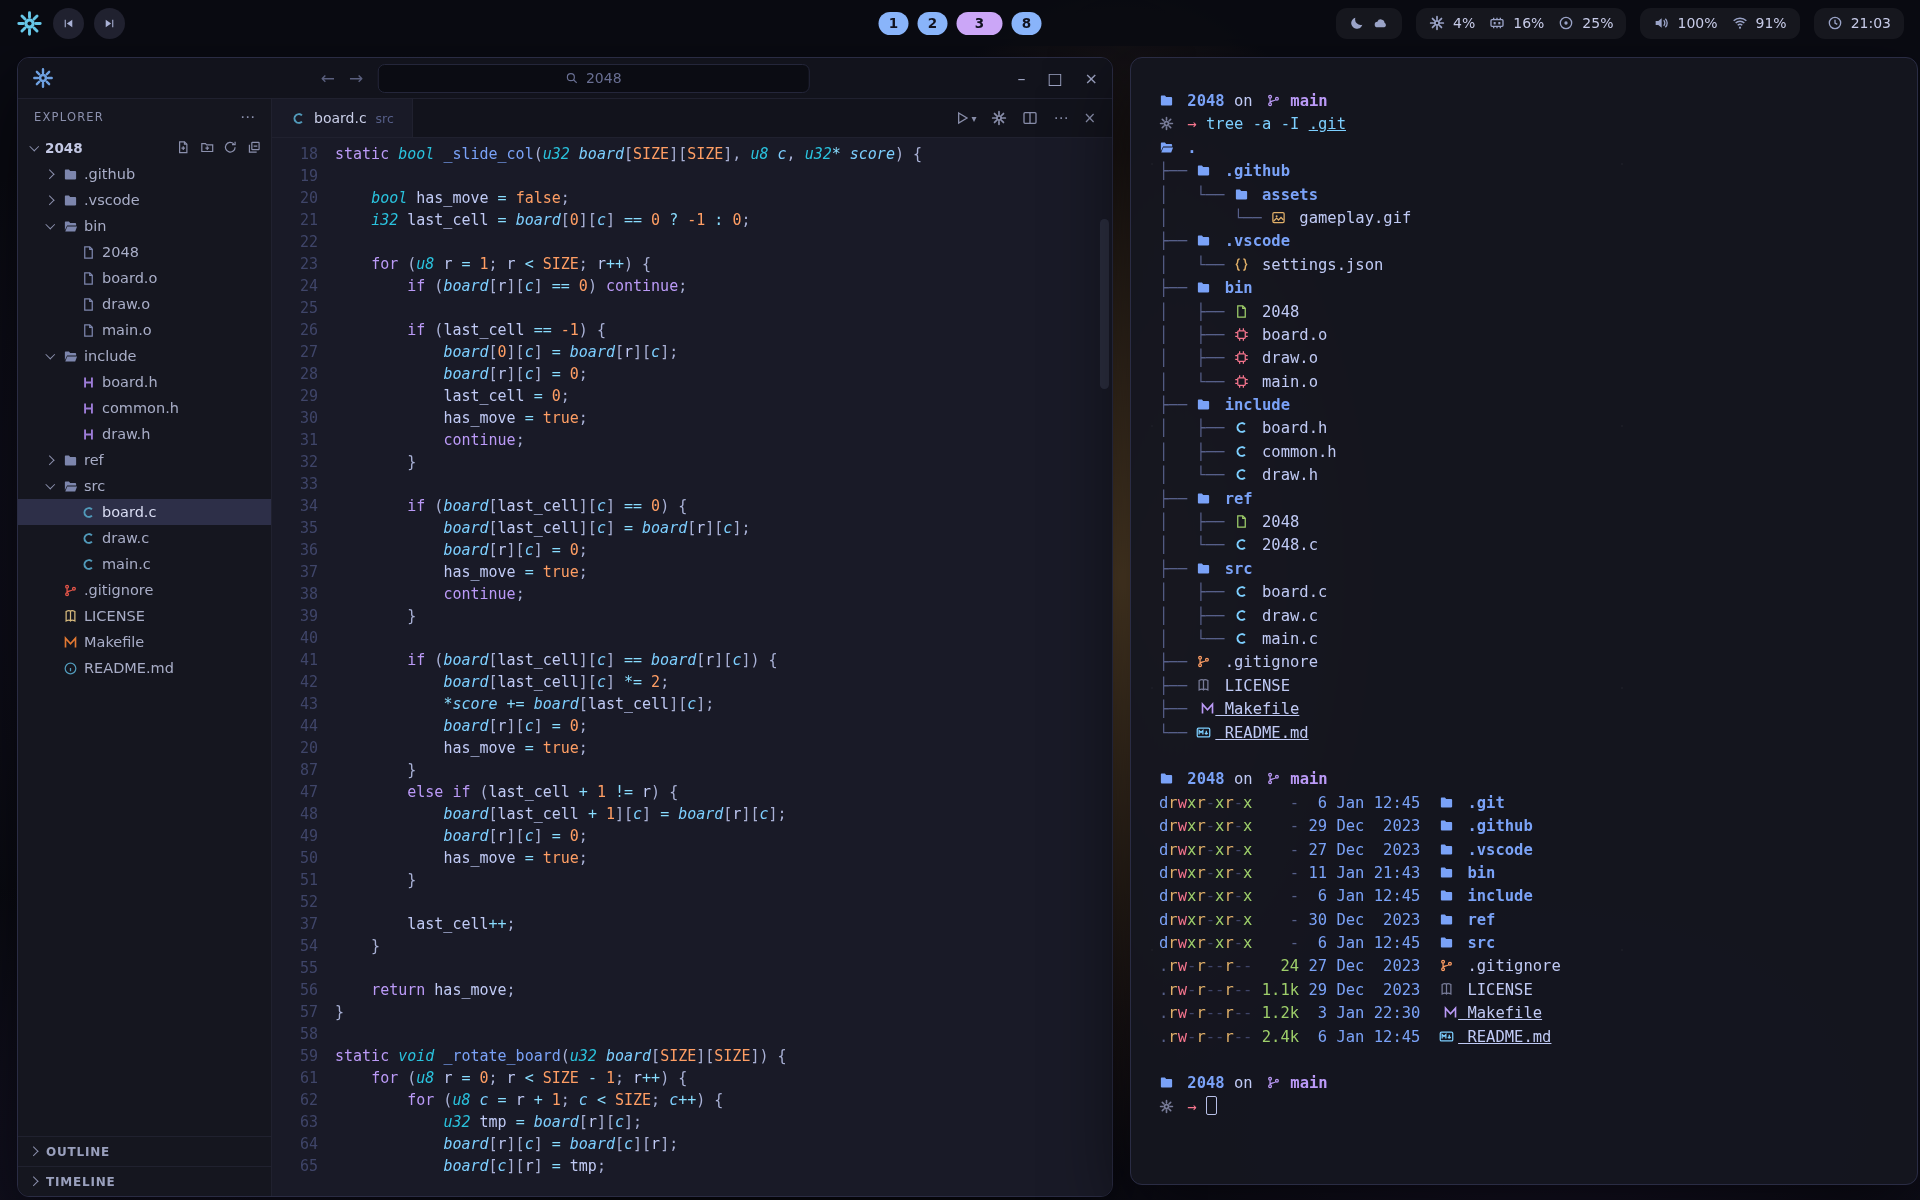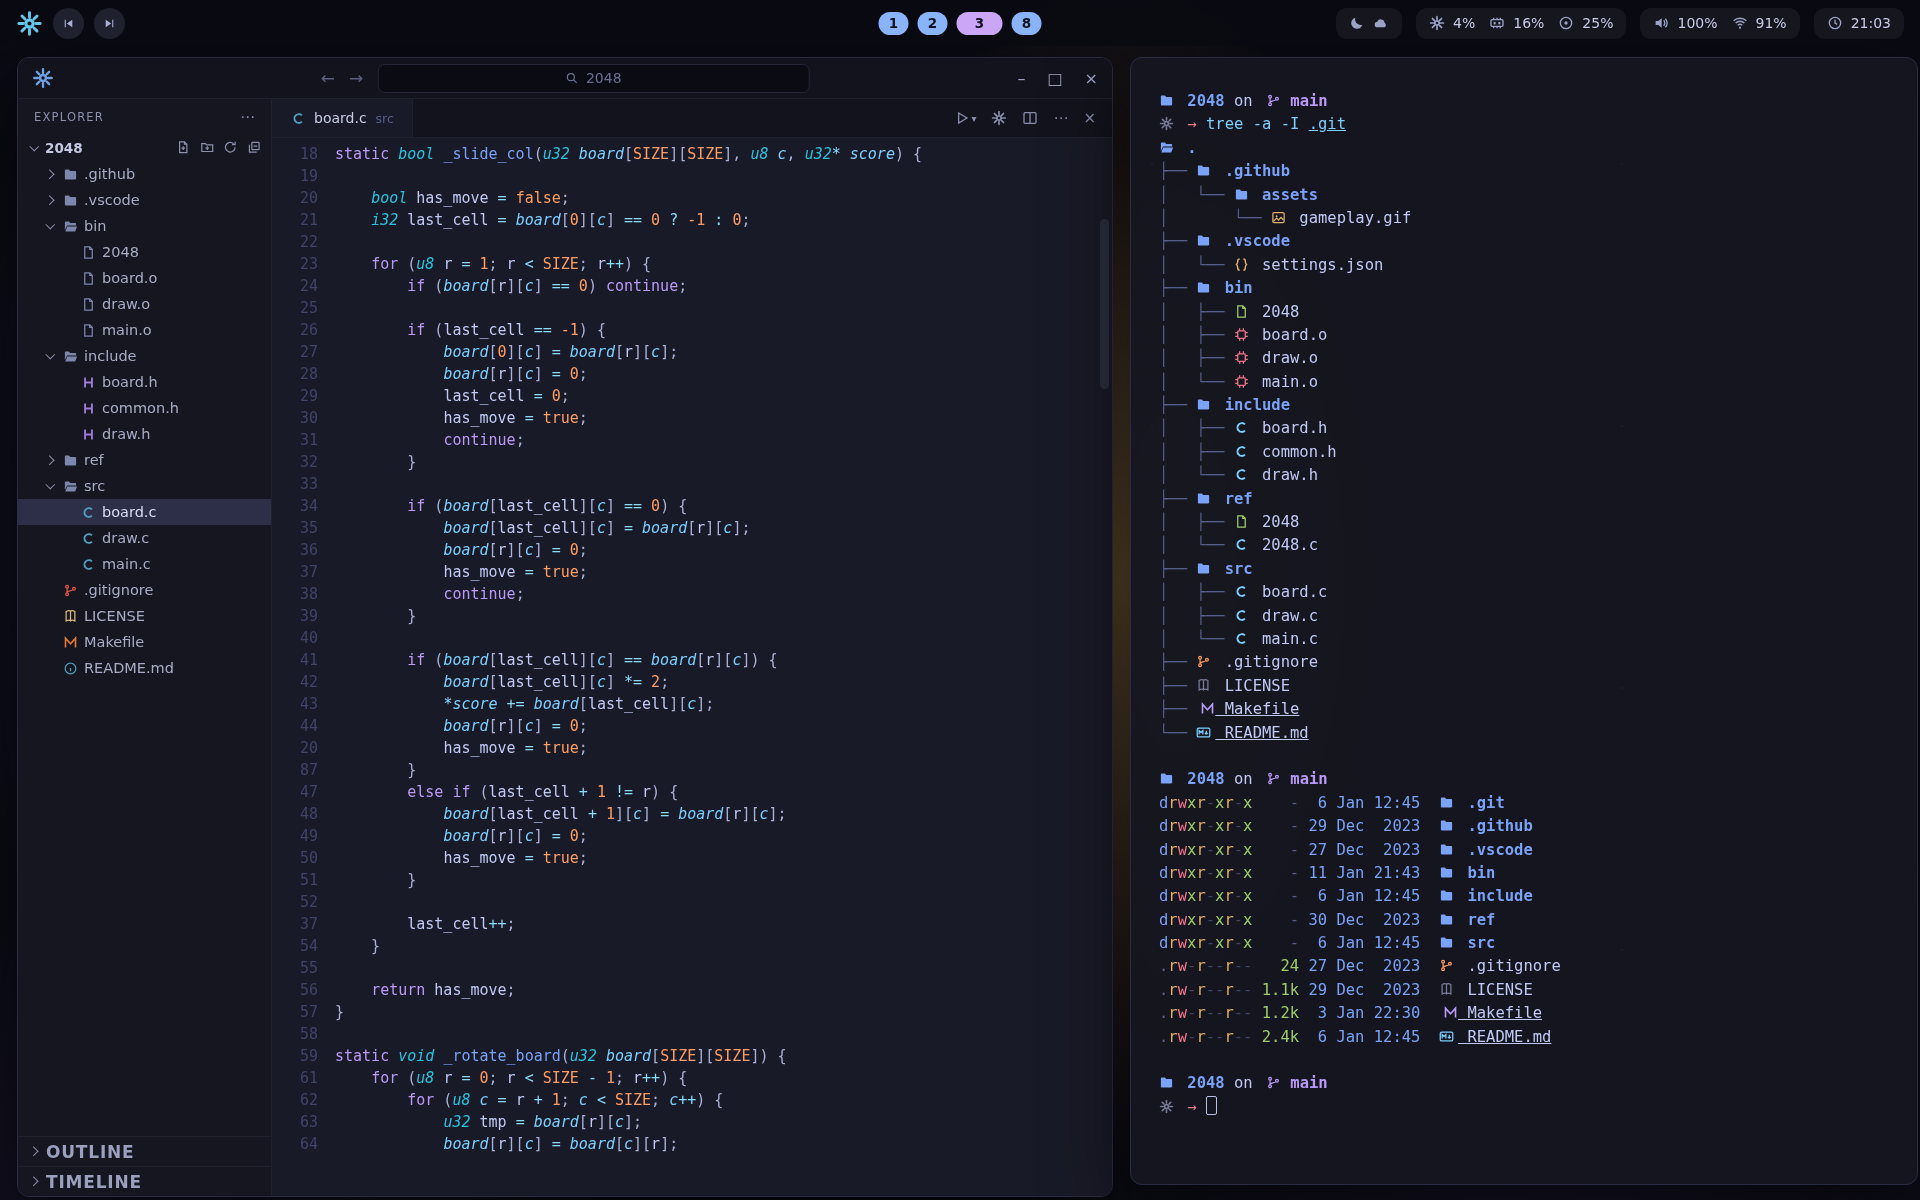--- a/index.html
+++ b/index.html
@@ -90,21 +90,21 @@
     border-right:1.5px solid #8b90ad;border-bottom:1.5px solid #8b90ad;
     top:1.5px;left:3px;transform:rotate(45deg);}
   .chev.right::before{transform:rotate(-45deg);top:3px;left:2px;}
   .chev.none::before{display:none;}
   .ico{display:inline-flex;width:17px;height:16px;align-items:center;justify-content:center;flex:none;}
   .ico svg{width:15px;height:15px;}
   .fc-folder{color:#7d86ad;} .fc-file{color:#7d86ad;} .fc-c{color:#519aba;} .fc-h{color:#9d7cd8;}
   .fc-git{color:#e8564a;} .fc-book{color:#d7ba7d;} .fc-make{color:#e37933;} .fc-info{color:#519aba;}
   .exp-panels{flex:none;}
   .exp-panel{height:29px;border-top:1px solid #20212f;display:flex;align-items:center;gap:5px;
-    padding:0 10px;color:#9aa0bd;font-size:17px;font-weight:bold;letter-spacing:.8px;cursor:pointer;}
+    padding:0 10px;color:#9aa0bd;font-size:12px;font-weight:bold;letter-spacing:.8px;cursor:pointer;}
   
   .vs-editor{flex:1;display:flex;flex-direction:column;min-width:0;position:relative;background:#191a27;}
   .vs-tabbar{height:38px;flex:none;background:#12131c;border-bottom:1px solid #20212f;
     display:flex;align-items:stretch;}
   .vs-tab{display:flex;align-items:center;gap:7px;padding:0 18px;background:#191a27;
     border-right:1px solid #20212f;font-size:14px;color:#c9cee8;cursor:pointer;}
   .tab-hint{color:#565f89;font-size:12.5px;margin-left:2px;}
   .tab-actions{margin-left:auto;display:flex;align-items:center;gap:15px;padding:0 16px;color:#878ca8;}
   .tab-actions .ta{display:inline-flex;align-items:center;cursor:pointer;font-size:15px;}
   .tab-actions svg{width:16px;height:16px;}
@@ -595,20 +595,21 @@
           <div class="cl"><span class="ln">54</span><span class="lt"><span class="tk-x">    }</span></span></div>
           <div class="cl"><span class="ln">55</span><span class="lt"></span></div>
           <div class="cl"><span class="ln">56</span><span class="lt"><span class="tk-x">    </span><span class="tk-k">return</span><span class="tk-x"> </span><span class="tk-v">has_move</span><span class="tk-x">;</span></span></div>
           <div class="cl"><span class="ln">57</span><span class="lt"><span class="tk-x">}</span></span></div>
           <div class="cl"><span class="ln">58</span><span class="lt"></span></div>
           <div class="cl"><span class="ln">59</span><span class="lt"><span class="tk-k">static</span><span class="tk-x"> </span><span class="tk-t">void</span><span class="tk-x"> </span><span class="tk-f">_rotate_board</span><span class="tk-x">(</span><span class="tk-t">u32</span><span class="tk-x"> </span><span class="tk-p">board</span><span class="tk-x">[</span><span class="tk-m">SIZE</span><span class="tk-x">][</span><span class="tk-m">SIZE</span><span class="tk-x">]) {</span></span></div>
           <div class="cl"><span class="ln">61</span><span class="lt"><span class="tk-x">    </span><span class="tk-k">for</span><span class="tk-x"> (</span><span class="tk-t">u8</span><span class="tk-x"> </span><span class="tk-v">r</span><span class="tk-x"> </span><span class="tk-o">=</span><span class="tk-x"> </span><span class="tk-n">0</span><span class="tk-x">; </span><span class="tk-v">r</span><span class="tk-x"> </span><span class="tk-o">&lt;</span><span class="tk-x"> </span><span class="tk-m">SIZE</span><span class="tk-x"> </span><span class="tk-o">-</span><span class="tk-x"> </span><span class="tk-n">1</span><span class="tk-x">; </span><span class="tk-v">r</span><span class="tk-o">++</span><span class="tk-x">) {</span></span></div>
           <div class="cl"><span class="ln">62</span><span class="lt"><span class="tk-x">        </span><span class="tk-k">for</span><span class="tk-x"> (</span><span class="tk-t">u8</span><span class="tk-x"> </span><span class="tk-p">c</span><span class="tk-x"> </span><span class="tk-o">=</span><span class="tk-x"> </span><span class="tk-v">r</span><span class="tk-x"> </span><span class="tk-o">+</span><span class="tk-x"> </span><span class="tk-n">1</span><span class="tk-x">; </span><span class="tk-p">c</span><span class="tk-x"> </span><span class="tk-o">&lt;</span><span class="tk-x"> </span><span class="tk-m">SIZE</span><span class="tk-x">; </span><span class="tk-p">c</span><span class="tk-o">++</span><span class="tk-x">) {</span></span></div>
           <div class="cl"><span class="ln">63</span><span class="lt"><span class="tk-x">            </span><span class="tk-t">u32</span><span class="tk-x"> </span><span class="tk-v">tmp</span><span class="tk-x"> </span><span class="tk-o">=</span><span class="tk-x"> </span><span class="tk-p">board</span><span class="tk-x">[</span><span class="tk-v">r</span><span class="tk-x">][</span><span class="tk-p">c</span><span class="tk-x">];</span></span></div>
           <div class="cl"><span class="ln">64</span><span class="lt"><span class="tk-x">            </span><span class="tk-p">board</span><span class="tk-x">[</span><span class="tk-v">r</span><span class="tk-x">][</span><span class="tk-p">c</span><span class="tk-x">] </span><span class="tk-o">=</span><span class="tk-x"> </span><span class="tk-p">board</span><span class="tk-x">[</span><span class="tk-p">c</span><span class="tk-x">][</span><span class="tk-v">r</span><span class="tk-x">];</span></span></div>
+          <div class="cl"><span class="ln">65</span><span class="lt"><span class="tk-x">            </span><span class="tk-p">board</span><span class="tk-x">[</span><span class="tk-p">c</span><span class="tk-x">][</span><span class="tk-v">r</span><span class="tk-x">] </span><span class="tk-o">=</span><span class="tk-x"> </span><span class="tk-v">tmp</span><span class="tk-x">;</span></span></div>
         </div>
       <div class="vs-scrollbar"></div>
     </div>
   </div>
 </div>
 
 <div class="termw winshadow">
   <div class="term-body">
       <div class="tl"><span class="t-ico c-blue"><svg viewBox="0 0 24 24" fill="currentColor">
             <path d="M3 5.5C3 4.7 3.7 4 4.5 4h5l2 2.5h8A1.5 1.5 0 0 1 21 8v10.5c0 .8-.7 1.5-1.5 1.5h-15A1.5 1.5 0 0 1 3 18.5z"></path>

